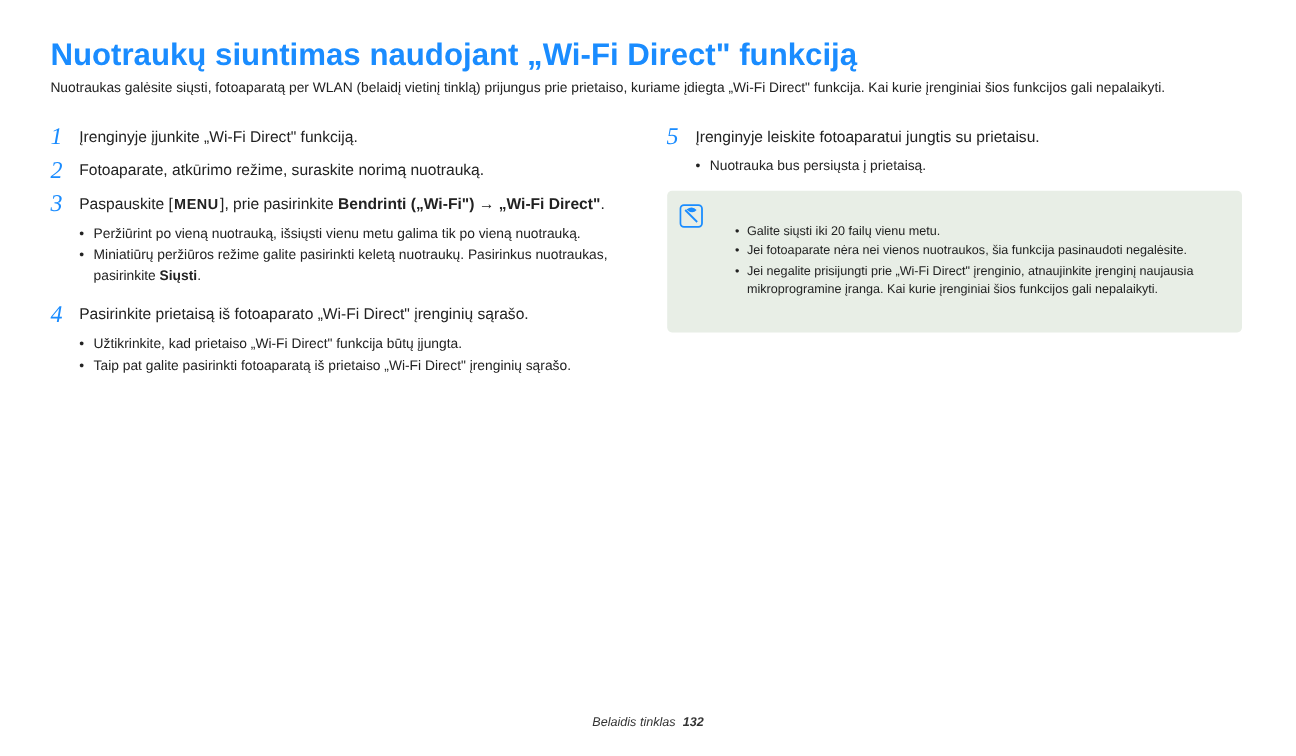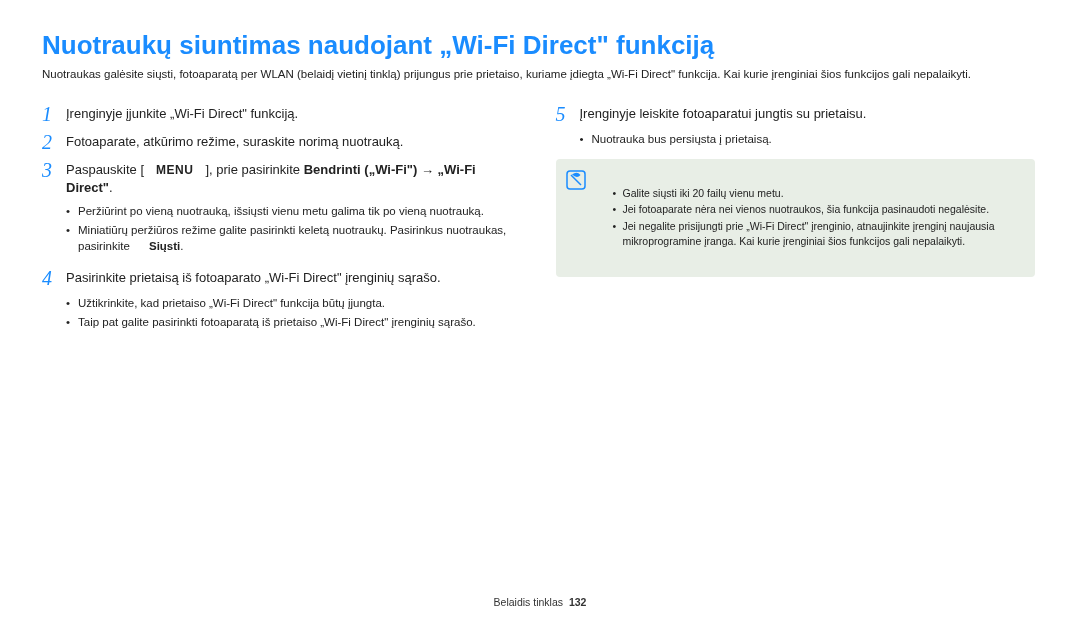--- a/index.html
+++ b/index.html
@@ -73,21 +73,21 @@
     position: relative;
     padding-left: 12px;
     margin-bottom: 2px;
   }
   .sub-bullets li::before {
     content: "•";
     position: absolute;
     left: 0;
     top: 0;
   }
-  .sub-bullets .bold { font-weight: 700; margin-left: 16px; }
+  .sub-bullets .bold { font-weight: 700; }
   .notebox {
     display: flex;
     background: #e8eee6;
     border-radius: 4px;
     margin-top: 8px;
     padding: 10px 12px 10px 10px;
     gap: 10px;
   }
   .note-icon {
     width: 20px;
@@ -114,33 +114,34 @@
     position: absolute;
     left: 0;
     top: 0;
   }
   .menu-icon {
     display: inline-block;
     vertical-align: middle;
     font-weight: 700;
     font-size: 12px;
     letter-spacing: 0.5px;
-    padding: 0 12px;
+    padding: 0 1px;
   }
   .arrow::after {
     content: "→";
   }
   .footer {
     position: absolute;
     bottom: 22px;
     left: 0;
     width: 1080px;
     text-align: center;
     font-size: 10.5px;
     color: #333;
+    font-style: italic;
   }
   .footer .pnum { font-weight: 700; }
 </style>
 </head>
 <body>
 
 <div class="page">
 
   <h1 class="title">Nuotraukų siuntimas naudojant „Wi-Fi Direct" funkciją</h1>
   <div class="intro">Nuotraukas galėsite siųsti, fotoaparatą per WLAN (belaidį vietinį tinklą) prijungus prie prietaiso, kuriame įdiegta „Wi-Fi Direct" funkcija. Kai kurie įrenginiai šios funkcijos gali nepalaikyti.</div>

